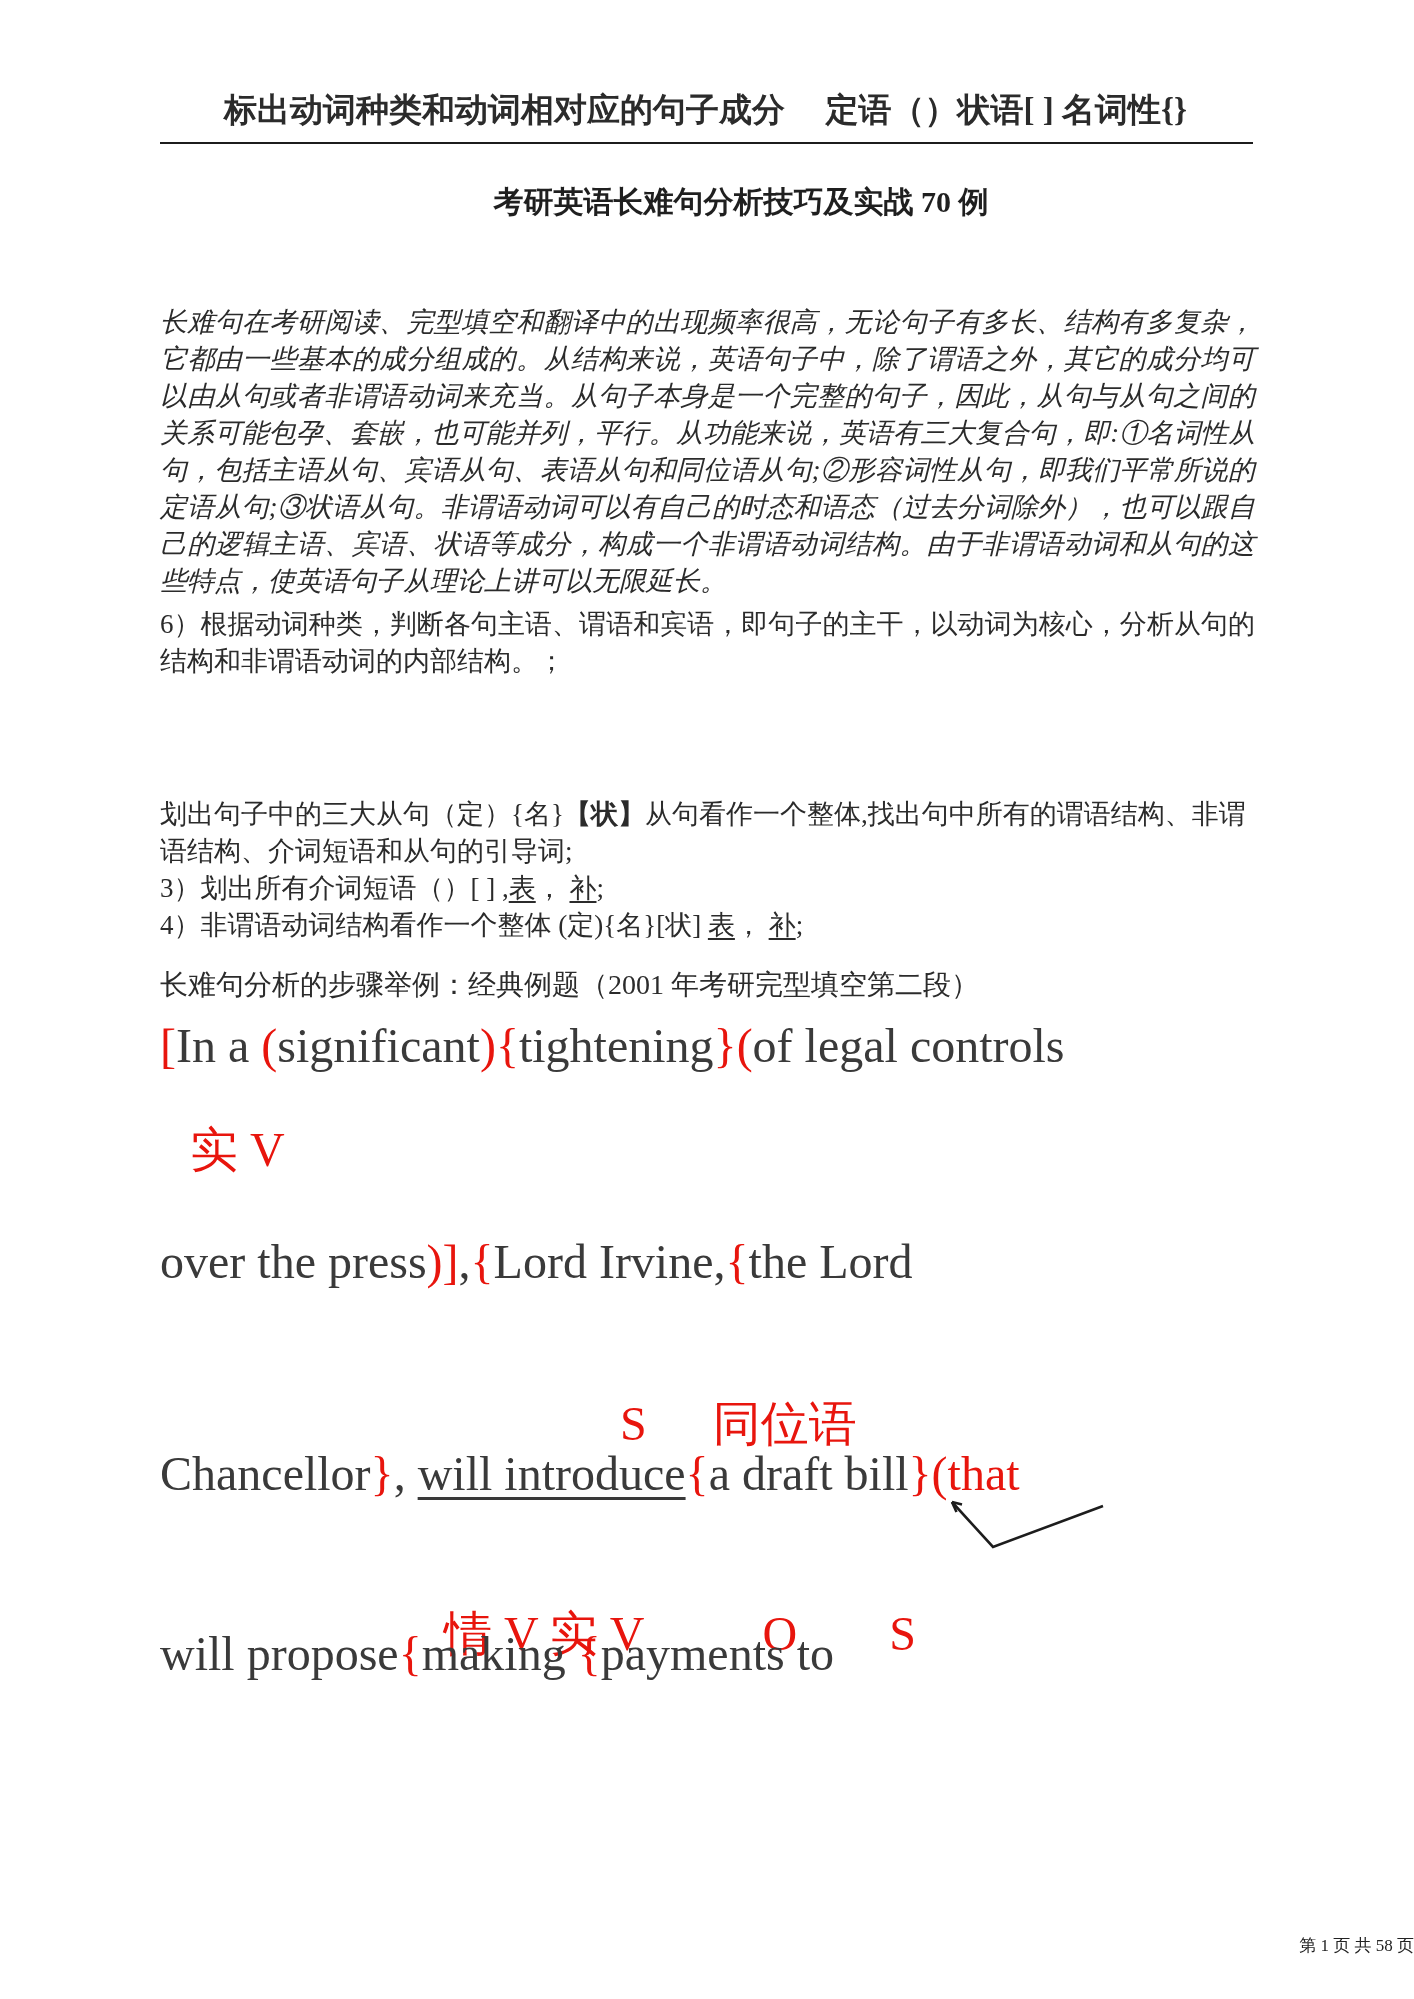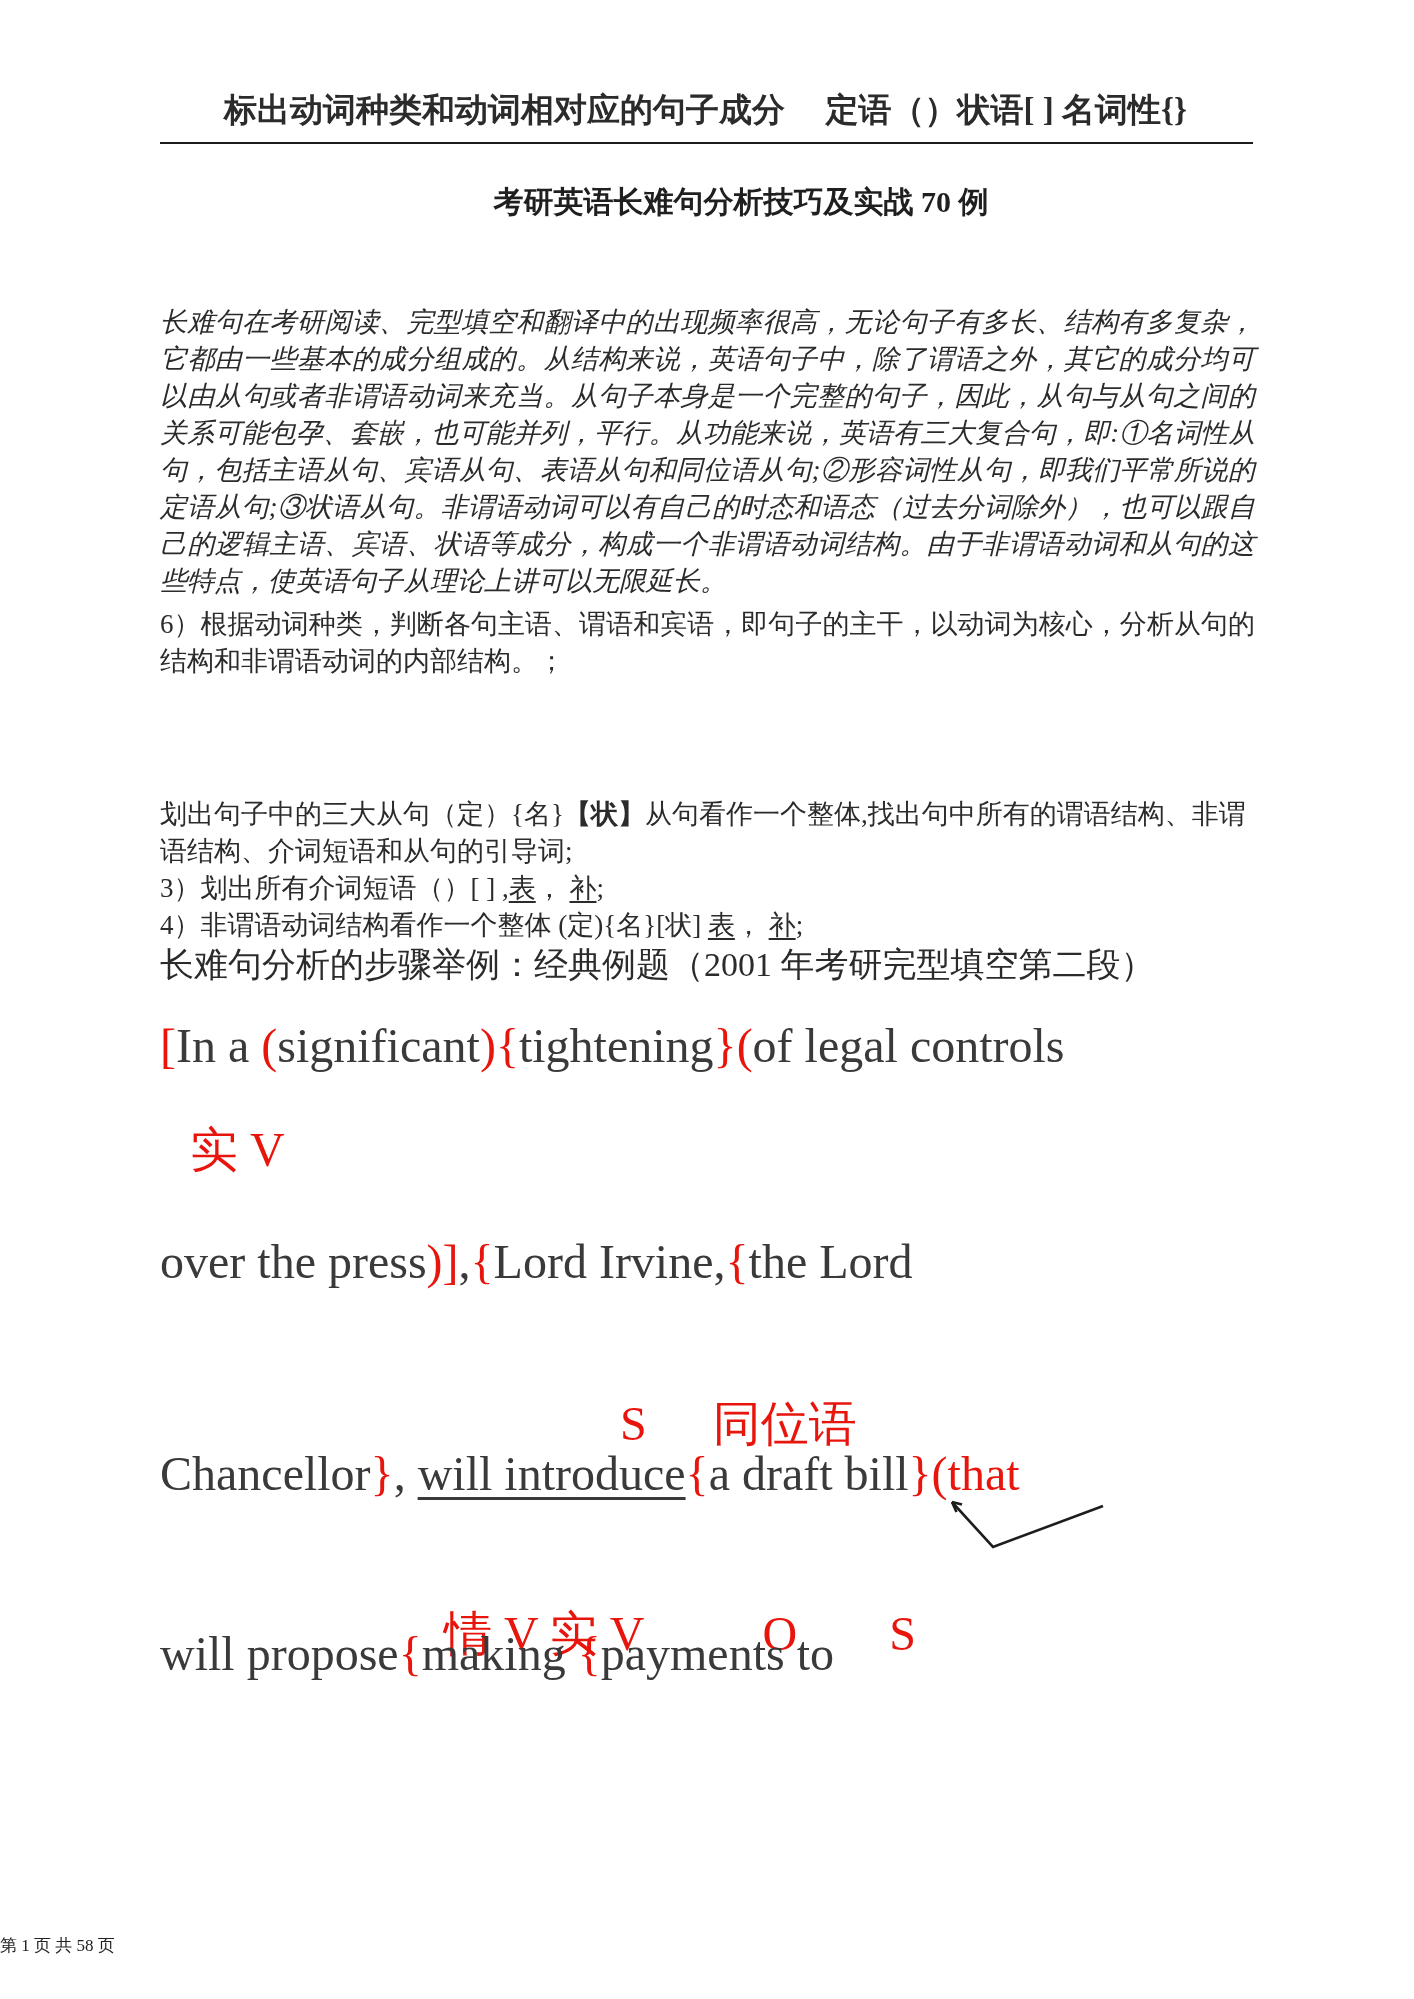--- a/index.html
+++ b/index.html
@@ -37,22 +37,22 @@
     font-size:27px;line-height:37px;
     text-align:justify;text-justify:inter-ideograph;
     color:var(--ink);
   }
   .para p{margin:0;}
   #p1{top:304px;font-style:italic;}
   #p2{top:606px;}
   #p2 .lead{text-indent:10px;}
   #p3{top:796px;text-align:left;}
   .step{
-    position:absolute;left:160px;top:942px;
-    font-size:34px;color:var(--ink);white-space:nowrap;
+    position:absolute;left:160px;top:966px;
+    font-size:28px;color:var(--ink);white-space:nowrap;
   }
   .ul{text-decoration:underline;text-decoration-thickness:2px;text-underline-offset:4px;}
   .bold{font-weight:bold;}
   .red{color:var(--red);}
   
   .bigline{
     position:absolute;left:160px;
     font-size:48px;line-height:56px;white-space:pre;
     color:var(--bigink);
   }
@@ -68,21 +68,21 @@
   #lineF .gap1{margin-left:118px;}
   #lineF .gap2{margin-left:92px;}
   #lineG{top:1626px;text-align:right;}
   #lineH{top:1742px;padding-left:32px;}
   #lineH .gap1{margin-left:62px;}
   
   .arrow{position:absolute;left:936px;top:1494px;width:176px;height:60px;}
   
   .footer{
     position:absolute;left:0;top:1934px;width:100%;
-    text-align:left;font-size:17px;color:#222;
+    text-align:right;font-size:17px;color:#222;
   }
 </style>
 </head>
 <body>
 
 <div class="page">
 
   <div class="header">
     <span class="hl">标出动词种类和动词相对应的句子成分</span>
     <span class="hr">定语（）状语[ ] 名词性{}</span>

